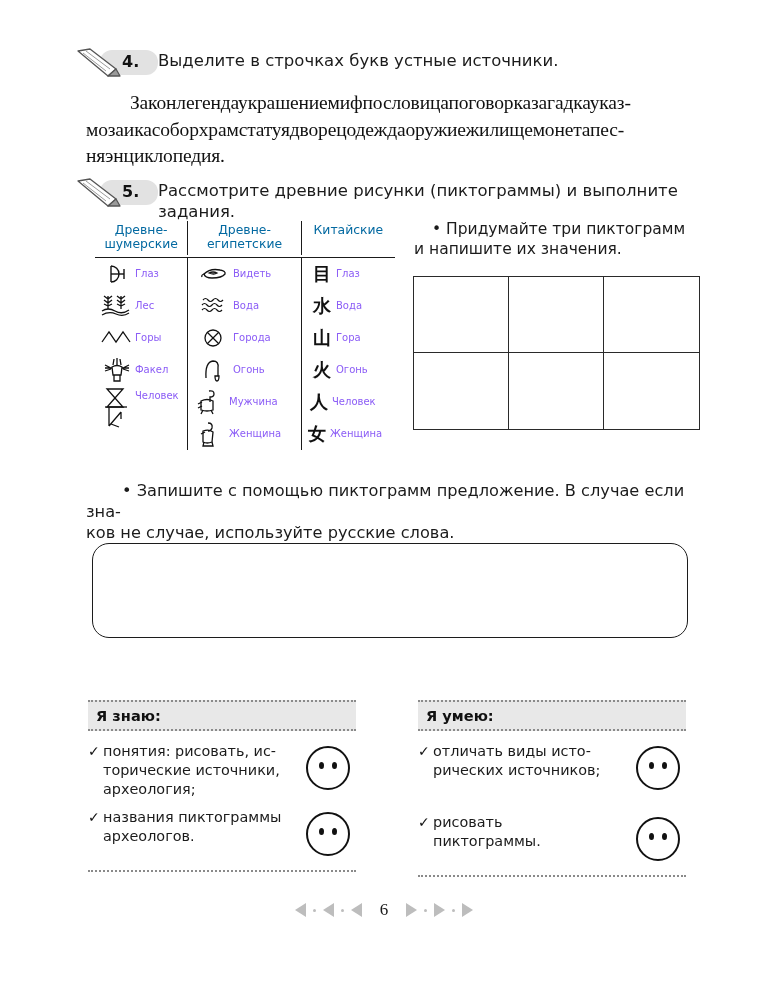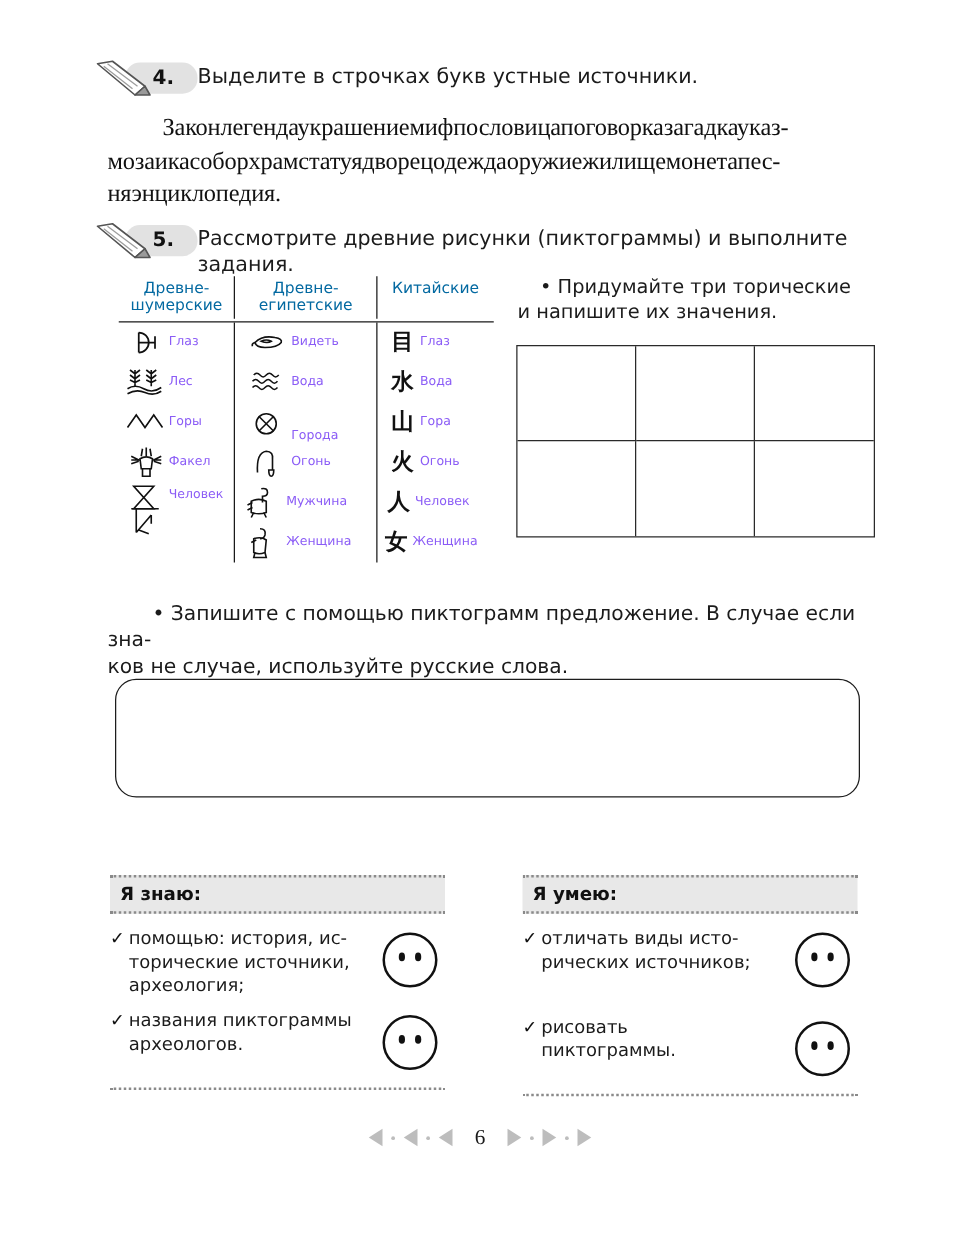--- a/index.html
+++ b/index.html
@@ -430,21 +430,21 @@
             <svg width="28" height="22" viewBox="0 0 28 22">
                 <g fill="none" stroke="#111" stroke-width="1.2">
               <path d="M3 5 q2.5-3 5 0 t5 0 t5 0 t5 0"></path>
               <path d="M2 10 q2.5-3 5 0 t5 0 t5 0 t5 0"></path>
               <path d="M2 15 q2.5-3 5 0 t5 0 t5 0 t5 0"></path>
             </g>
               </svg>
           </span>
           <span class="pt-label">Вода</span>
         </div>
-        <div class="pt-row" style="padding-left:9px;align-items:flex-end;">
+        <div class="pt-row" style="padding-left:9px;">
           <span class="pt-glyph">
             <svg width="24" height="22" viewBox="0 0 24 22">
                 <g fill="none" stroke="#111" stroke-width="1.3">
               <circle cx="11" cy="11" r="8"></circle>
                   <line x1="5" y1="5" x2="17" y2="17"></line>
                   <line x1="17" y1="5" x2="5" y2="17"></line>
             </g>
               </svg>
           </span>
           <span class="pt-label">Города</span>
@@ -512,21 +512,21 @@
         <div class="pt-row" style="padding-left:4px;">
           <span class="pt-glyph han" style="width:22px;">女</span>
           <span class="pt-label">Женщина</span>
         </div>
       </div>
 
     </div>
   </div>
 
   <div class="right-bullet">
-    <span class="b1">• Придумайте три торические</span>
+    <span class="b1">• Придумайте три пиктограмм</span>
     <span>и напишите их значения.</span>
   </div>
 
   <div class="grid-3x2">
     <div class="cell"></div>
     <div class="cell"></div>
     <div class="cell"></div>
     <div class="cell"></div>
     <div class="cell"></div>
     <div class="cell"></div>
@@ -538,21 +538,21 @@
   </div>
   <div class="answer-box"></div>
 
   <div class="assess left">
     <div class="assess-title">Я знаю:</div>
     <div class="assess-body">
       <div class="assess-item">
         <div class="ai-text">
           <span class="check">✓</span>
           <span>
-            <span>помощью: история, ис-</span><br>
+            <span>понятия: рисовать, ис-</span><br>
             <span>торические источники,</span><br>
             <span>археология;</span>
           </span>
         </div>
         <div class="face">
           <span class="eye l"></span>
           <span class="eye r"></span>
         </div>
       </div>
       <div class="assess-item" style="min-height:48px;">

